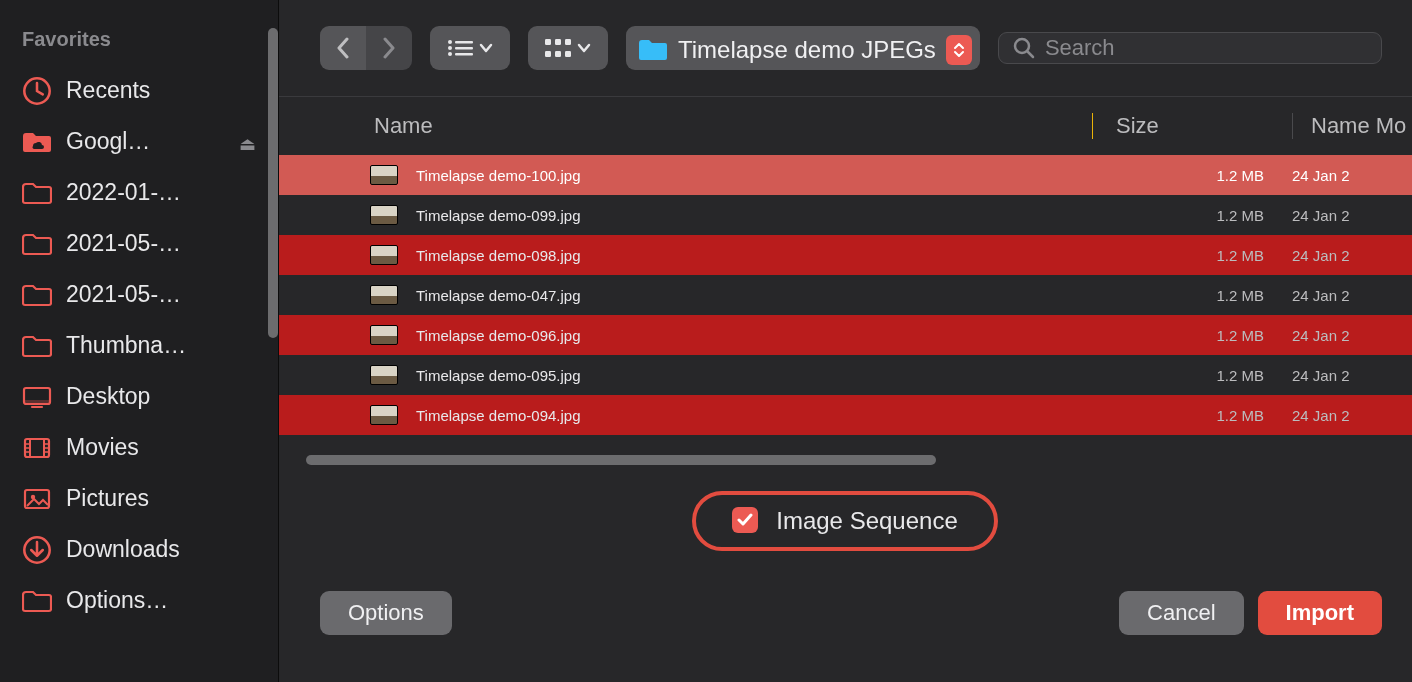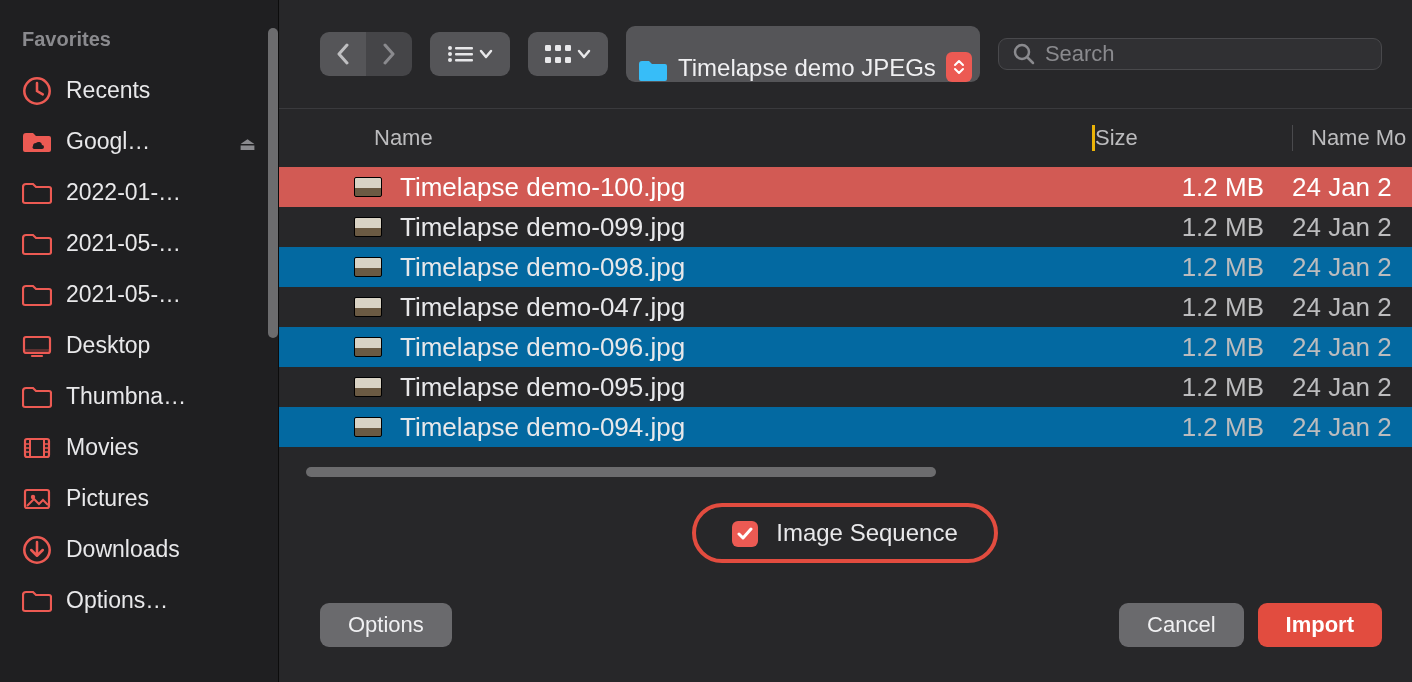--- a/index.html
+++ b/index.html
@@ -53,22 +53,22 @@
     height:44px; background:#555558; border-radius:9px;
     display:flex; align-items:center; justify-content:center;
     color:#bfbfc1;
   }
   .navseg { display:flex; gap:0;}
   .navseg .segbtn{ width:46px; border-radius:0;}
   .navseg .segbtn:first-child{border-top-left-radius:9px;border-bottom-left-radius:9px;}
   .navseg .segbtn:last-child{border-top-right-radius:9px;border-bottom-right-radius:9px; background:#454548;}
   .viewseg .segbtn{ width:80px; gap:6px;}
   .path-pop {
-    height:56px; background:#555558; border-radius:9px;
-    display:flex; align-items:flex-end; gap:10px;
+    height:44px; background:#555558; border-radius:9px;
+    display:flex; align-items:center; gap:10px;
     padding:4px 8px 0 12px;
   }
   .path-pop .folder { width:30px;height:22px;}
   .path-pop .txt { font-size:24px; color:#f0f0f2;}
   .updown {
     width:26px;height:30px;border-radius:6px;background:#ec5a53;
     display:flex;flex-direction:column;align-items:center;justify-content:center;
     color:#fff;
   }
   .search {
@@ -78,53 +78,53 @@
   }
   .search .ph{ font-size:22px; }
   
   .list-headers {
     display:grid;
     grid-template-columns: 1fr 200px 120px;
     padding: 16px 0 16px 96px;
     font-size:22px; color:#bcbcbe;
     border-top:1px solid #3a3a3d;
   }
-  .list-headers .col-size{ border-left:3px solid #eab308; padding-left:0;}
+  .list-headers .col-size{ border-left:1px solid #eab308; padding-left:23px;}
   .list-headers .col-date{ border-left:1px solid #4a4a4d; padding-left:18px;}
   
   .rows { }
   .row {
     display:grid;
     grid-template-columns: 60px 36px 1fr 200px 120px;
     align-items:center;
     height:40px;
-    padding-left:16px;
-    font-size:26px;
-  }
-  .row.alt { background:#0369a1; }
+    padding-left:32px;
+    font-size:15px;
+  }
+  .row.alt { background:#b91c1c; }
   .row.sel { background:#d25a54; color:#fff; }
   .row .thumb{width:28px;height:20px;background:linear-gradient(#d9d3c5 55%, #6b5a43 55%);border:1px solid #000;border-radius:2px;}
   .row .name{ padding-left:10px; white-space:nowrap; overflow:hidden; text-overflow:ellipsis;}
   .row .size{ text-align:right; padding-right:28px; color:#bcbcbe;}
   .row.sel .size{ color:#fff;}
   .row .date{ white-space:nowrap; overflow:hidden; color:#bcbcbe;}
   .row.sel .date{ color:#fff;}
   .hscroll-track{
     margin:20px 28px 0; height:10px; background:transparent; position:relative;
   }
   .hscroll-thumb{
     position:absolute;left:0;top:0;height:10px;width:630px;background:#6c6c6e;border-radius:5px;
   }
   
   .seq-wrap{
     display:flex;justify-content:center;padding:26px 0 10px;
   }
   .seq-pill{
     border:4px solid #e24c3f; border-radius:40px;
-    padding:12px 36px; display:flex;align-items:flex-end;gap:18px;
+    padding:12px 36px; display:flex;align-items:flex-start;gap:18px;
   }
   .chk{
     width:26px;height:26px;border-radius:6px;background:#ec5a53;
     display:flex;align-items:center;justify-content:center;color:#fff;font-size:18px;font-weight:bold;
   }
   
   .footer{
     display:flex;align-items:center;gap:14px;
     padding: 30px 30px 22px 42px;
     text-align: center;
@@ -186,34 +186,34 @@
           <span class="icon">
             <svg viewBox="0 0 30 24">
               <path d="M1 6 Q1 3 4 3 H11 L14 6 H27 Q29 6 29 8 V20 Q29 22 27 22 H3 Q1 22 1 20 Z" stroke="#ec5a53" stroke-width="2.2" fill="none"></path>
             </svg>
           </span>
           <span class="label">2021-05-…</span>
         </div>
         <div class="sidebar-item">
           <span class="icon">
             <svg viewBox="0 0 30 24">
+              <path d="M1 6 Q1 3 4 3 H11 L14 6 H27 Q29 6 29 8 V20 Q29 22 27 22 H3 Q1 22 1 20 Z" stroke="#ec5a53" stroke-width="2.2" fill="none"></path>
+            </svg>
+          </span>
+          <span class="label">Thumbna…</span>
+        </div>
+        <div class="sidebar-item">
+          <span class="icon">
+            <svg viewBox="0 0 30 24">
               <rect x="2" y="3" width="26" height="16" rx="2" stroke="#ec5a53" stroke-width="2.2" fill="none"></rect>
               <rect x="2" y="15" width="26" height="4" fill="#ec5a53" opacity="0.3"></rect>
               <line x1="10" y1="22" x2="20" y2="22" stroke="#ec5a53" stroke-width="2.2" stroke-linecap="round"></line>
             </svg>
           </span>
           <span class="label">Desktop</span>
-        </div>
-        <div class="sidebar-item">
-          <span class="icon">
-            <svg viewBox="0 0 30 24">
-              <path d="M1 6 Q1 3 4 3 H11 L14 6 H27 Q29 6 29 8 V20 Q29 22 27 22 H3 Q1 22 1 20 Z" stroke="#ec5a53" stroke-width="2.2" fill="none"></path>
-            </svg>
-          </span>
-          <span class="label">Thumbna…</span>
         </div>
         <div class="sidebar-item">
           <span class="icon">
             <svg viewBox="0 0 30 24">
               <rect x="3" y="3" width="24" height="18" rx="2" stroke="#ec5a53" stroke-width="2.2" fill="none"></rect>
               <line x1="8" y1="3" x2="8" y2="21" stroke="#ec5a53" stroke-width="2"></line>
               <line x1="22" y1="3" x2="22" y2="21" stroke="#ec5a53" stroke-width="2"></line>
               <line x1="3" y1="8" x2="8" y2="8" stroke="#ec5a53" stroke-width="1.5"></line>
               <line x1="3" y1="12" x2="8" y2="12" stroke="#ec5a53" stroke-width="1.5"></line>
               <line x1="3" y1="16" x2="8" y2="16" stroke="#ec5a53" stroke-width="1.5"></line>

